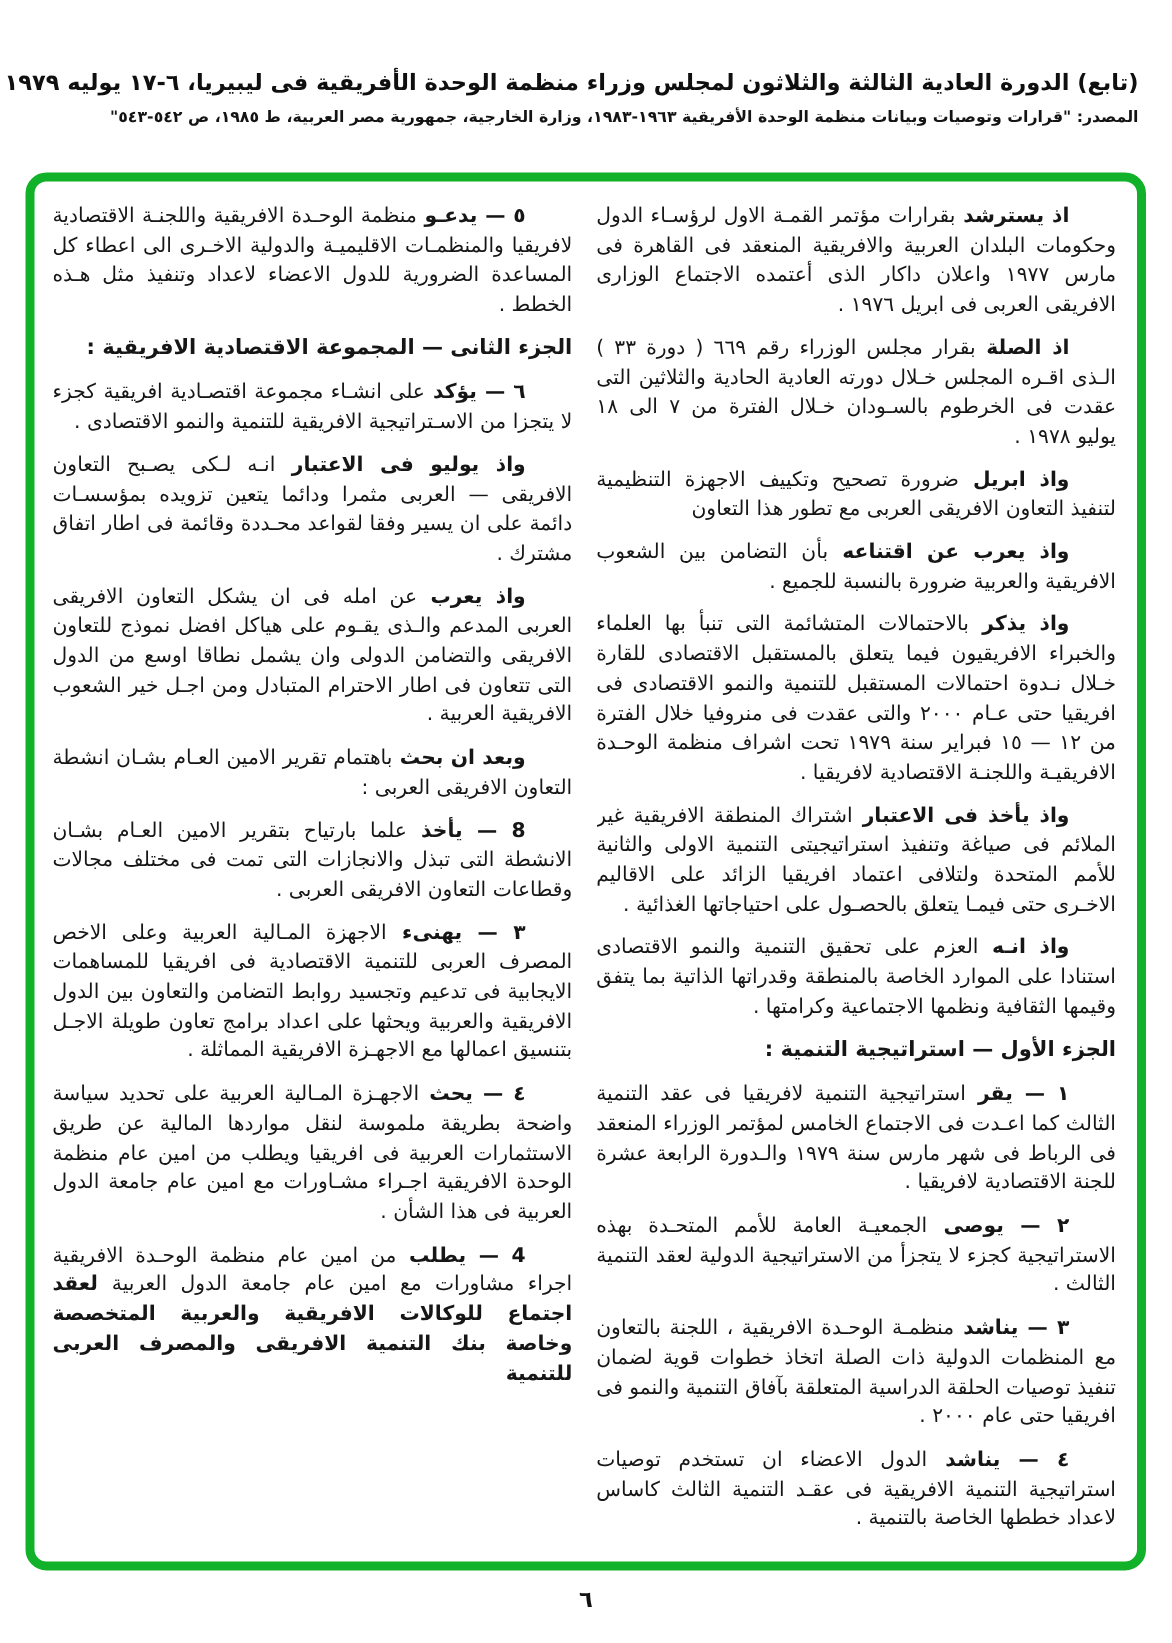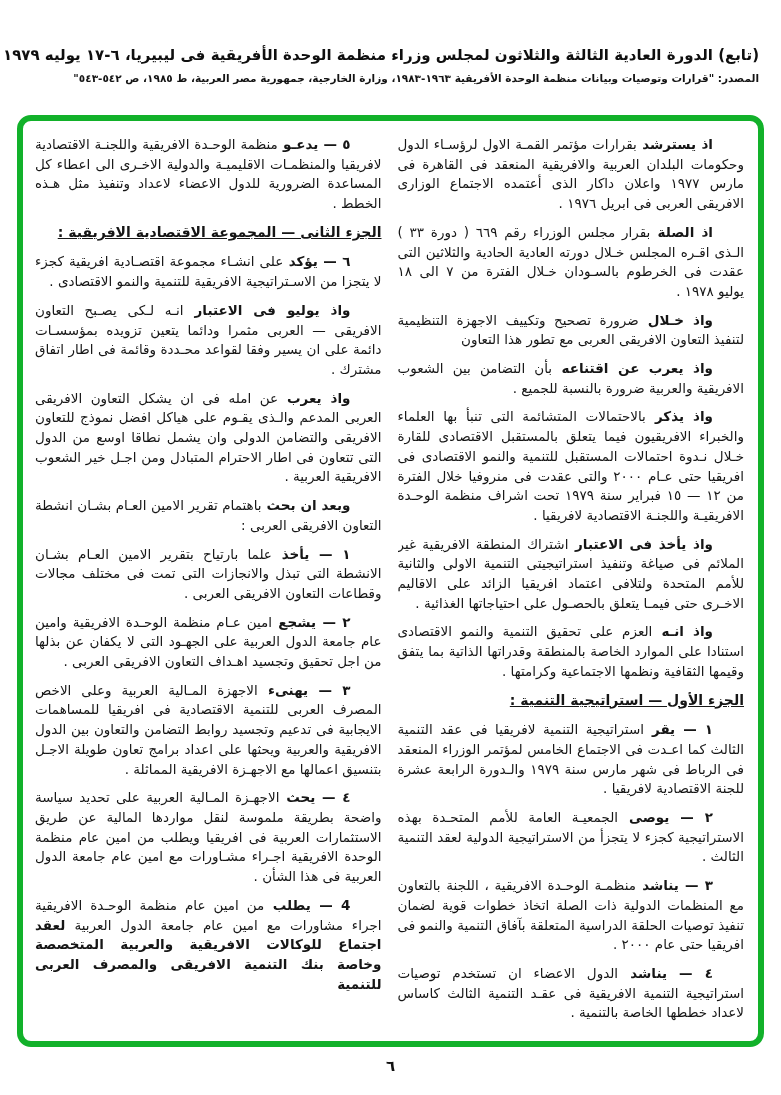--- a/index.html
+++ b/index.html
@@ -70,21 +70,20 @@
     text-indent: 2.3em;
   }
   .para b { font-weight: bold; }
   .heading {
     margin: 3px 0 10px 0;
     font-size: 14px;
     font-weight: bold;
     line-height: 1.4;
     text-indent: 0;
     text-align: right;
-    text-decoration: underline;
   }
   .doc-footer {
     position: absolute;
     top: 1056px;
     left: 0;
     width: 100%;
     text-align: center;
   }
   .page-number {
     font-size: 15px;
@@ -98,40 +97,39 @@
 <header class="doc-header">
   <div class="doc-title">(تابع) الدورة العادية الثالثة والثلاثون لمجلس وزراء منظمة الوحدة الأفريقية فى ليبيريا، ٦-١٧ يوليه ١٩٧٩</div>
   <div class="doc-source">المصدر: "قرارات وتوصيات وبيانات منظمة الوحدة الأفريقية ١٩٦٣-١٩٨٣، وزارة الخارجية، جمهورية مصر العربية، ط ١٩٨٥، ص ٥٤٢-٥٤٣"</div>
 </header>
 
 <div class="green-frame" style="border-color: rgb(18, 177, 42);">
   <div class="columns">
     <div class="column">
         <p class="para"><b>اذ يسترشد </b>بقرارات مؤتمر القمـة الاول لرؤسـاء الدول وحكومات البلدان العربية والافريقية المنعقد فى القاهرة فى مارس ١٩٧٧ واعلان داكار الذى أعتمده الاجتماع الوزارى الافريقى العربى فى ابريل ١٩٧٦ .</p>
         <p class="para"><b>اذ الصلة </b>بقرار مجلس الوزراء رقم ٦٦٩ ( دورة ٣٣ ) الـذى اقـره المجلس خـلال دورته العادية الحادية والثلاثين التى عقدت فى الخرطوم بالسـودان خـلال الفترة من ٧ الى ١٨ يوليو ١٩٧٨ .</p>
-        <p class="para"><b>واذ خـلال </b>ضرورة تصحيح وتكييف الاجهزة التنظيمية لتنفيذ التعاون الافريقى العربى مع تطور هذا التعاون</p>
+        <p class="para"><b>واذ ابريل </b>ضرورة تصحيح وتكييف الاجهزة التنظيمية لتنفيذ التعاون الافريقى العربى مع تطور هذا التعاون</p>
         <p class="para"><b>واذ يعرب عن اقتناعه </b>بأن التضامن بين الشعوب الافريقية والعربية ضرورة بالنسبة للجميع .</p>
         <p class="para"><b>واذ يذكر </b>بالاحتمالات المتشائمة التى تنبأ بها العلماء والخبراء الافريقيون فيما يتعلق بالمستقبل الاقتصادى للقارة خـلال نـدوة احتمالات المستقبل للتنمية والنمو الاقتصادى فى افريقيا حتى عـام ٢٠٠٠ والتى عقدت فى منروفيا خلال الفترة من ١٢ — ١٥ فبراير سنة ١٩٧٩ تحت اشراف منظمة الوحـدة الافريقيـة واللجنـة الاقتصادية لافريقيا .</p>
         <p class="para"><b>واذ يأخذ فى الاعتبار </b>اشتراك المنطقة الافريقية غير الملائم فى صياغة وتنفيذ استراتيجيتى التنمية الاولى والثانية للأمم المتحدة ولتلافى اعتماد افريقيا الزائد على الاقاليم الاخـرى حتى فيمـا يتعلق بالحصـول على احتياجاتها الغذائية .</p>
         <p class="para"><b>واذ انـه </b>العزم على تحقيق التنمية والنمو الاقتصادى استنادا على الموارد الخاصة بالمنطقة وقدراتها الذاتية بما يتفق وقيمها الثقافية ونظمها الاجتماعية وكرامتها .</p>
         <p class="heading">الجزء الأول — استراتيجية التنمية :</p>
         <p class="para"><b>١ — يقر </b>استراتيجية التنمية لافريقيا فى عقد التنمية الثالث كما اعـدت فى الاجتماع الخامس لمؤتمر الوزراء المنعقد فى الرباط فى شهر مارس سنة ١٩٧٩ والـدورة الرابعة عشرة للجنة الاقتصادية لافريقيا .</p>
         <p class="para"><b>٢ — يوصى </b>الجمعيـة العامة للأمم المتحـدة بهذه الاستراتيجية كجزء لا يتجزأ من الاستراتيجية الدولية لعقد التنمية الثالث .</p>
         <p class="para"><b>٣ — يناشد </b>منظمـة الوحـدة الافريقية ، اللجنة بالتعاون مع المنظمات الدولية ذات الصلة اتخاذ خطوات قوية لضمان تنفيذ توصيات الحلقة الدراسية المتعلقة بآفاق التنمية والنمو فى افريقيا حتى عام ٢٠٠٠ .</p>
         <p class="para"><b>٤ — يناشد </b>الدول الاعضاء ان تستخدم توصيات استراتيجية التنمية الافريقية فى عقـد التنمية الثالث كاساس لاعداد خططها الخاصة بالتنمية .</p>
       </div>
     <div class="column">
         <p class="para"><b>٥ — يدعـو </b>منظمة الوحـدة الافريقية واللجنـة الاقتصادية لافريقيا والمنظمـات الاقليميـة والدولية الاخـرى الى اعطاء كل المساعدة الضرورية للدول الاعضاء لاعداد وتنفيذ مثل هـذه الخطط .</p>
         <p class="heading">الجزء الثانى — المجموعة الاقتصادية الافريقية :</p>
         <p class="para"><b>٦ — يؤكد </b>على انشـاء مجموعة اقتصـادية افريقية كجزء لا يتجزا من الاسـتراتيجية الافريقية للتنمية والنمو الاقتصادى .</p>
         <p class="para"><b>واذ يوليو فى الاعتبار </b>انـه لـكى يصـبح التعاون الافريقى — العربى مثمرا ودائما يتعين تزويده بمؤسسـات دائمة على ان يسير وفقا لقواعد محـددة وقائمة فى اطار اتفاق مشترك .</p>
         <p class="para"><b>واذ يعرب </b>عن امله فى ان يشكل التعاون الافريقى العربى المدعم والـذى يقـوم على هياكل افضل نموذج للتعاون الافريقى والتضامن الدولى وان يشمل نطاقا اوسع من الدول التى تتعاون فى اطار الاحترام المتبادل ومن اجـل خير الشعوب الافريقية العربية .</p>
         <p class="para"><b>وبعد ان بحث </b>باهتمام تقرير الامين العـام بشـان انشطة التعاون الافريقى العربى :</p>
-        <p class="para"><b>١ — يأخذ </b>علما بارتياح بتقرير الامين العـام بشـان الانشطة التى تبذل والانجازات التى تمت فى مختلف مجالات وقطاعات التعاون الافريقى العربى .</p>
-        <p class="para"><b>٢ — يشجع </b>امين عـام منظمة الوحـدة الافريقية وامين عام جامعة الدول العربية على الجهـود التى لا يكفان عن بذلها من اجل تحقيق وتجسيد اهـداف التعاون الافريقى العربى .</p>
+        <p class="para"><b>8 — يأخذ </b>علما بارتياح بتقرير الامين العـام بشـان الانشطة التى تبذل والانجازات التى تمت فى مختلف مجالات وقطاعات التعاون الافريقى العربى .</p>
         <p class="para"><b>٣ — يهنىء </b>الاجهزة المـالية العربية وعلى الاخص المصرف العربى للتنمية الاقتصادية فى افريقيا للمساهمات الايجابية فى تدعيم وتجسيد روابط التضامن والتعاون بين الدول الافريقية والعربية ويحثها على اعداد برامج تعاون طويلة الاجـل بتنسيق اعمالها مع الاجهـزة الافريقية المماثلة .</p>
         <p class="para"><b>٤ — يحث </b>الاجهـزة المـالية العربية على تحديد سياسة واضحة بطريقة ملموسة لنقل مواردها المالية عن طريق الاستثمارات العربية فى افريقيا ويطلب من امين عام منظمة الوحدة الافريقية اجـراء مشـاورات مع امين عام جامعة الدول العربية فى هذا الشأن .</p>
         <p class="para"><b>4 — يطلب </b>من امين عام منظمة الوحـدة الافريقية اجراء مشاورات مع امين عام جامعة الدول العربية<b> لعقد اجتماع للوكالات الافريقية والعربية المتخصصة وخاصة بنك التنمية الافريقى والمصرف العربى للتنمية</b></p>
       </div>
   </div>
 </div>
 
 <footer class="doc-footer">
   <span class="page-number">٦</span>
 </footer>

